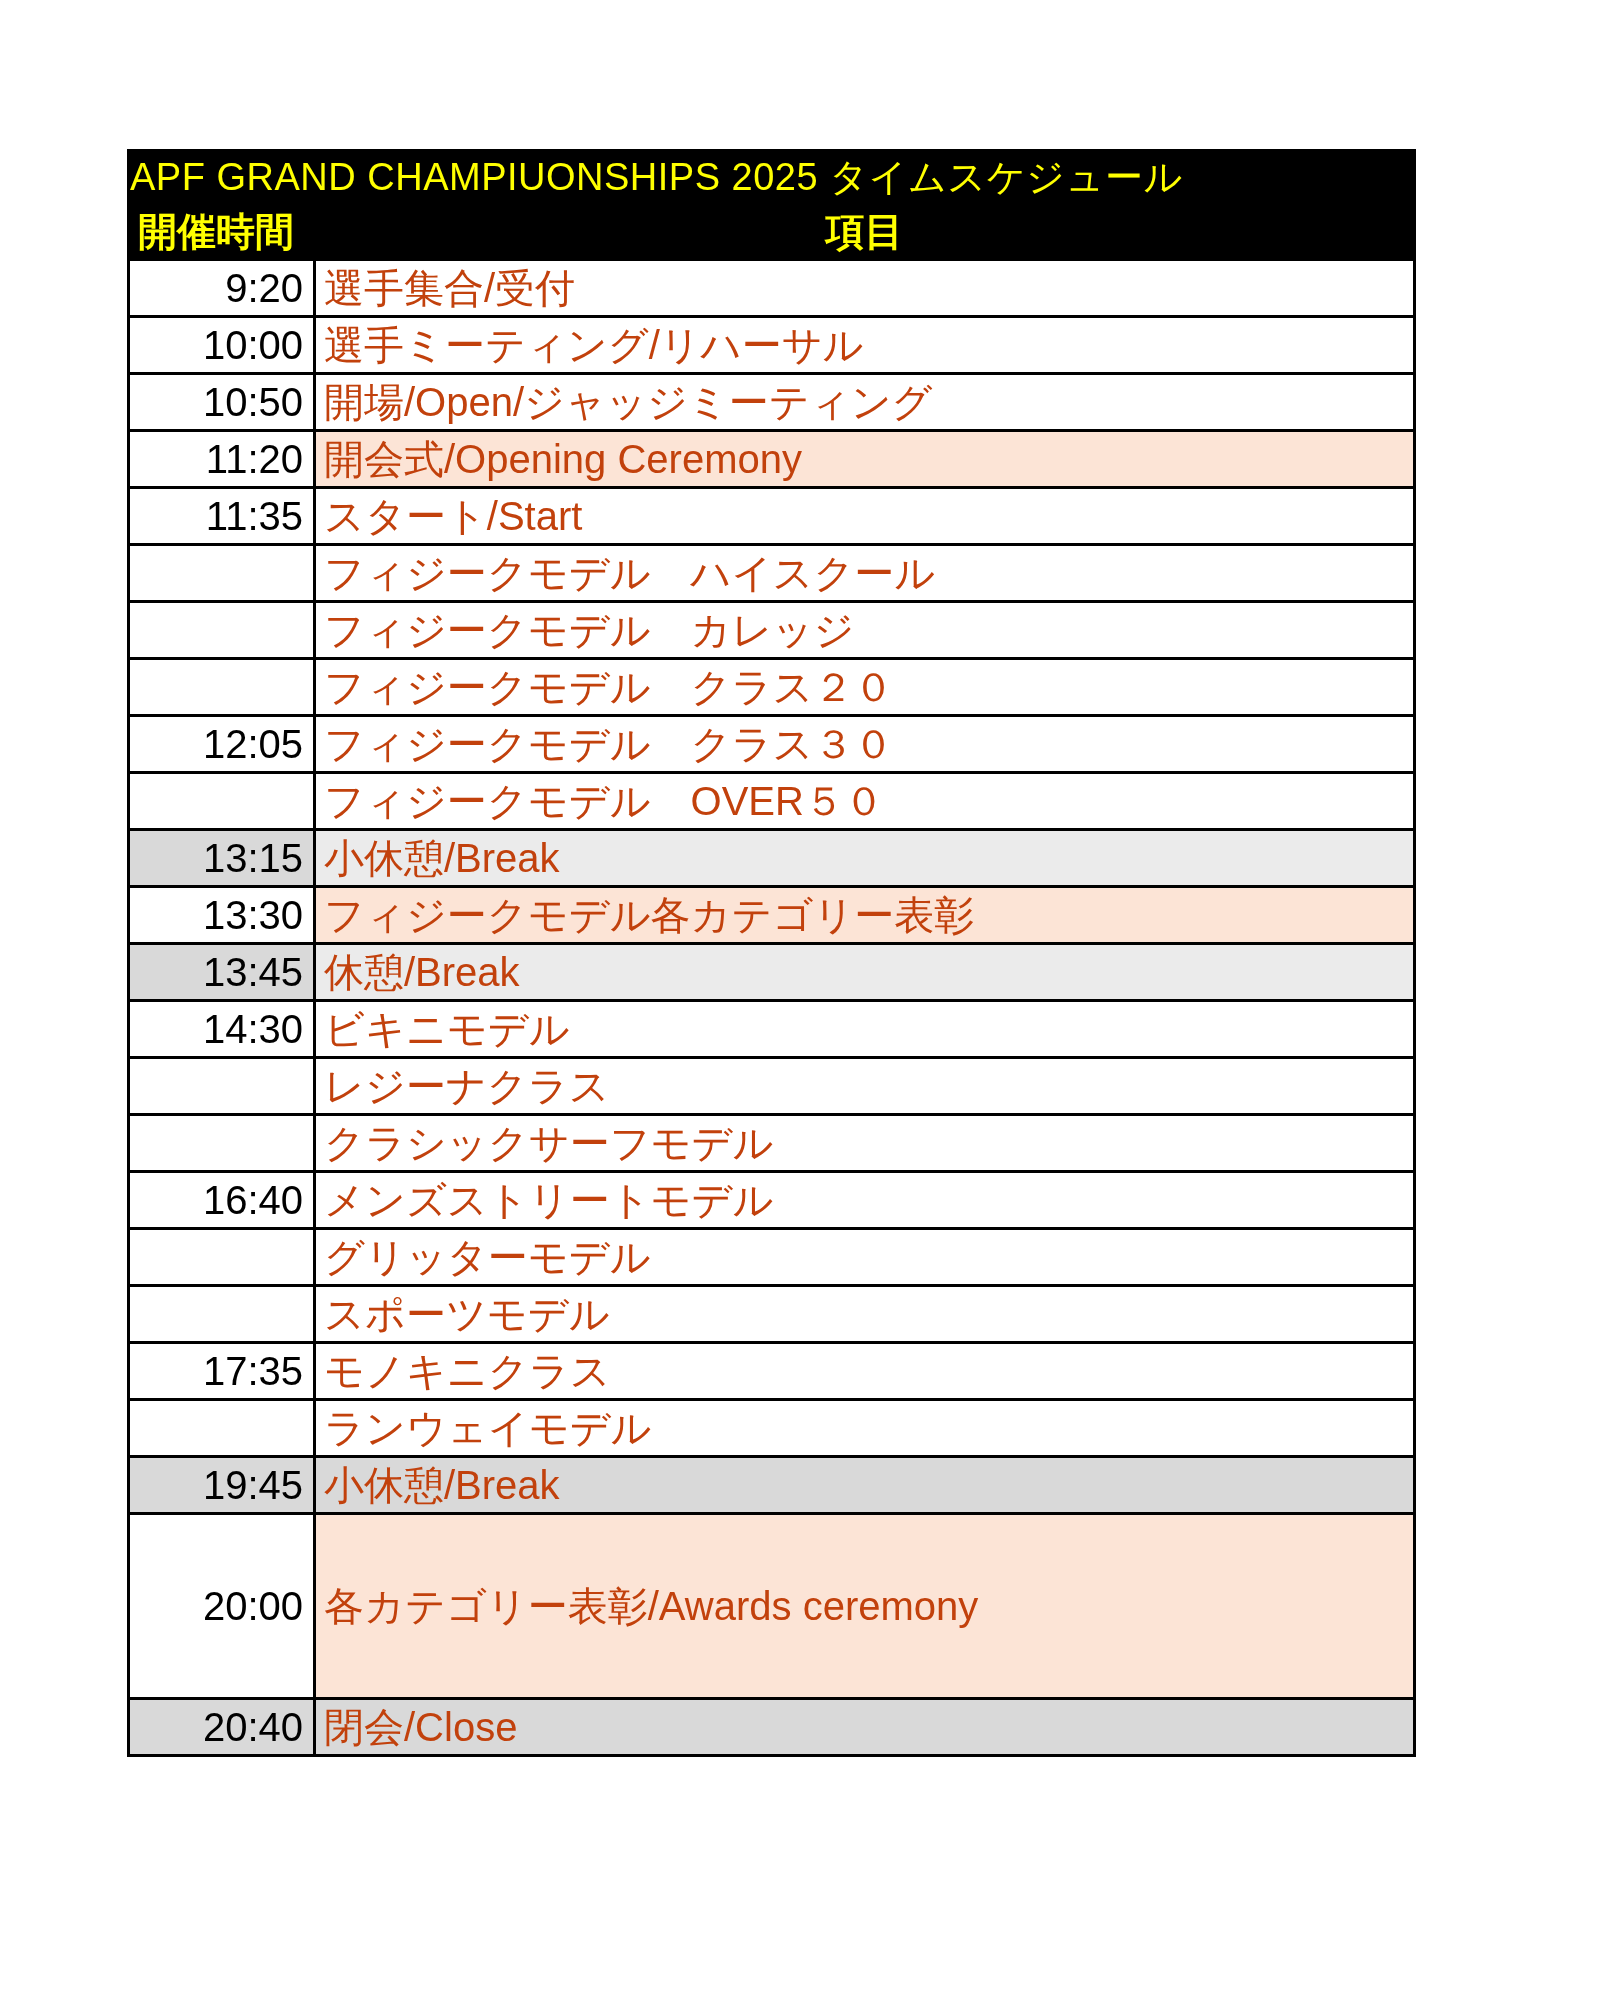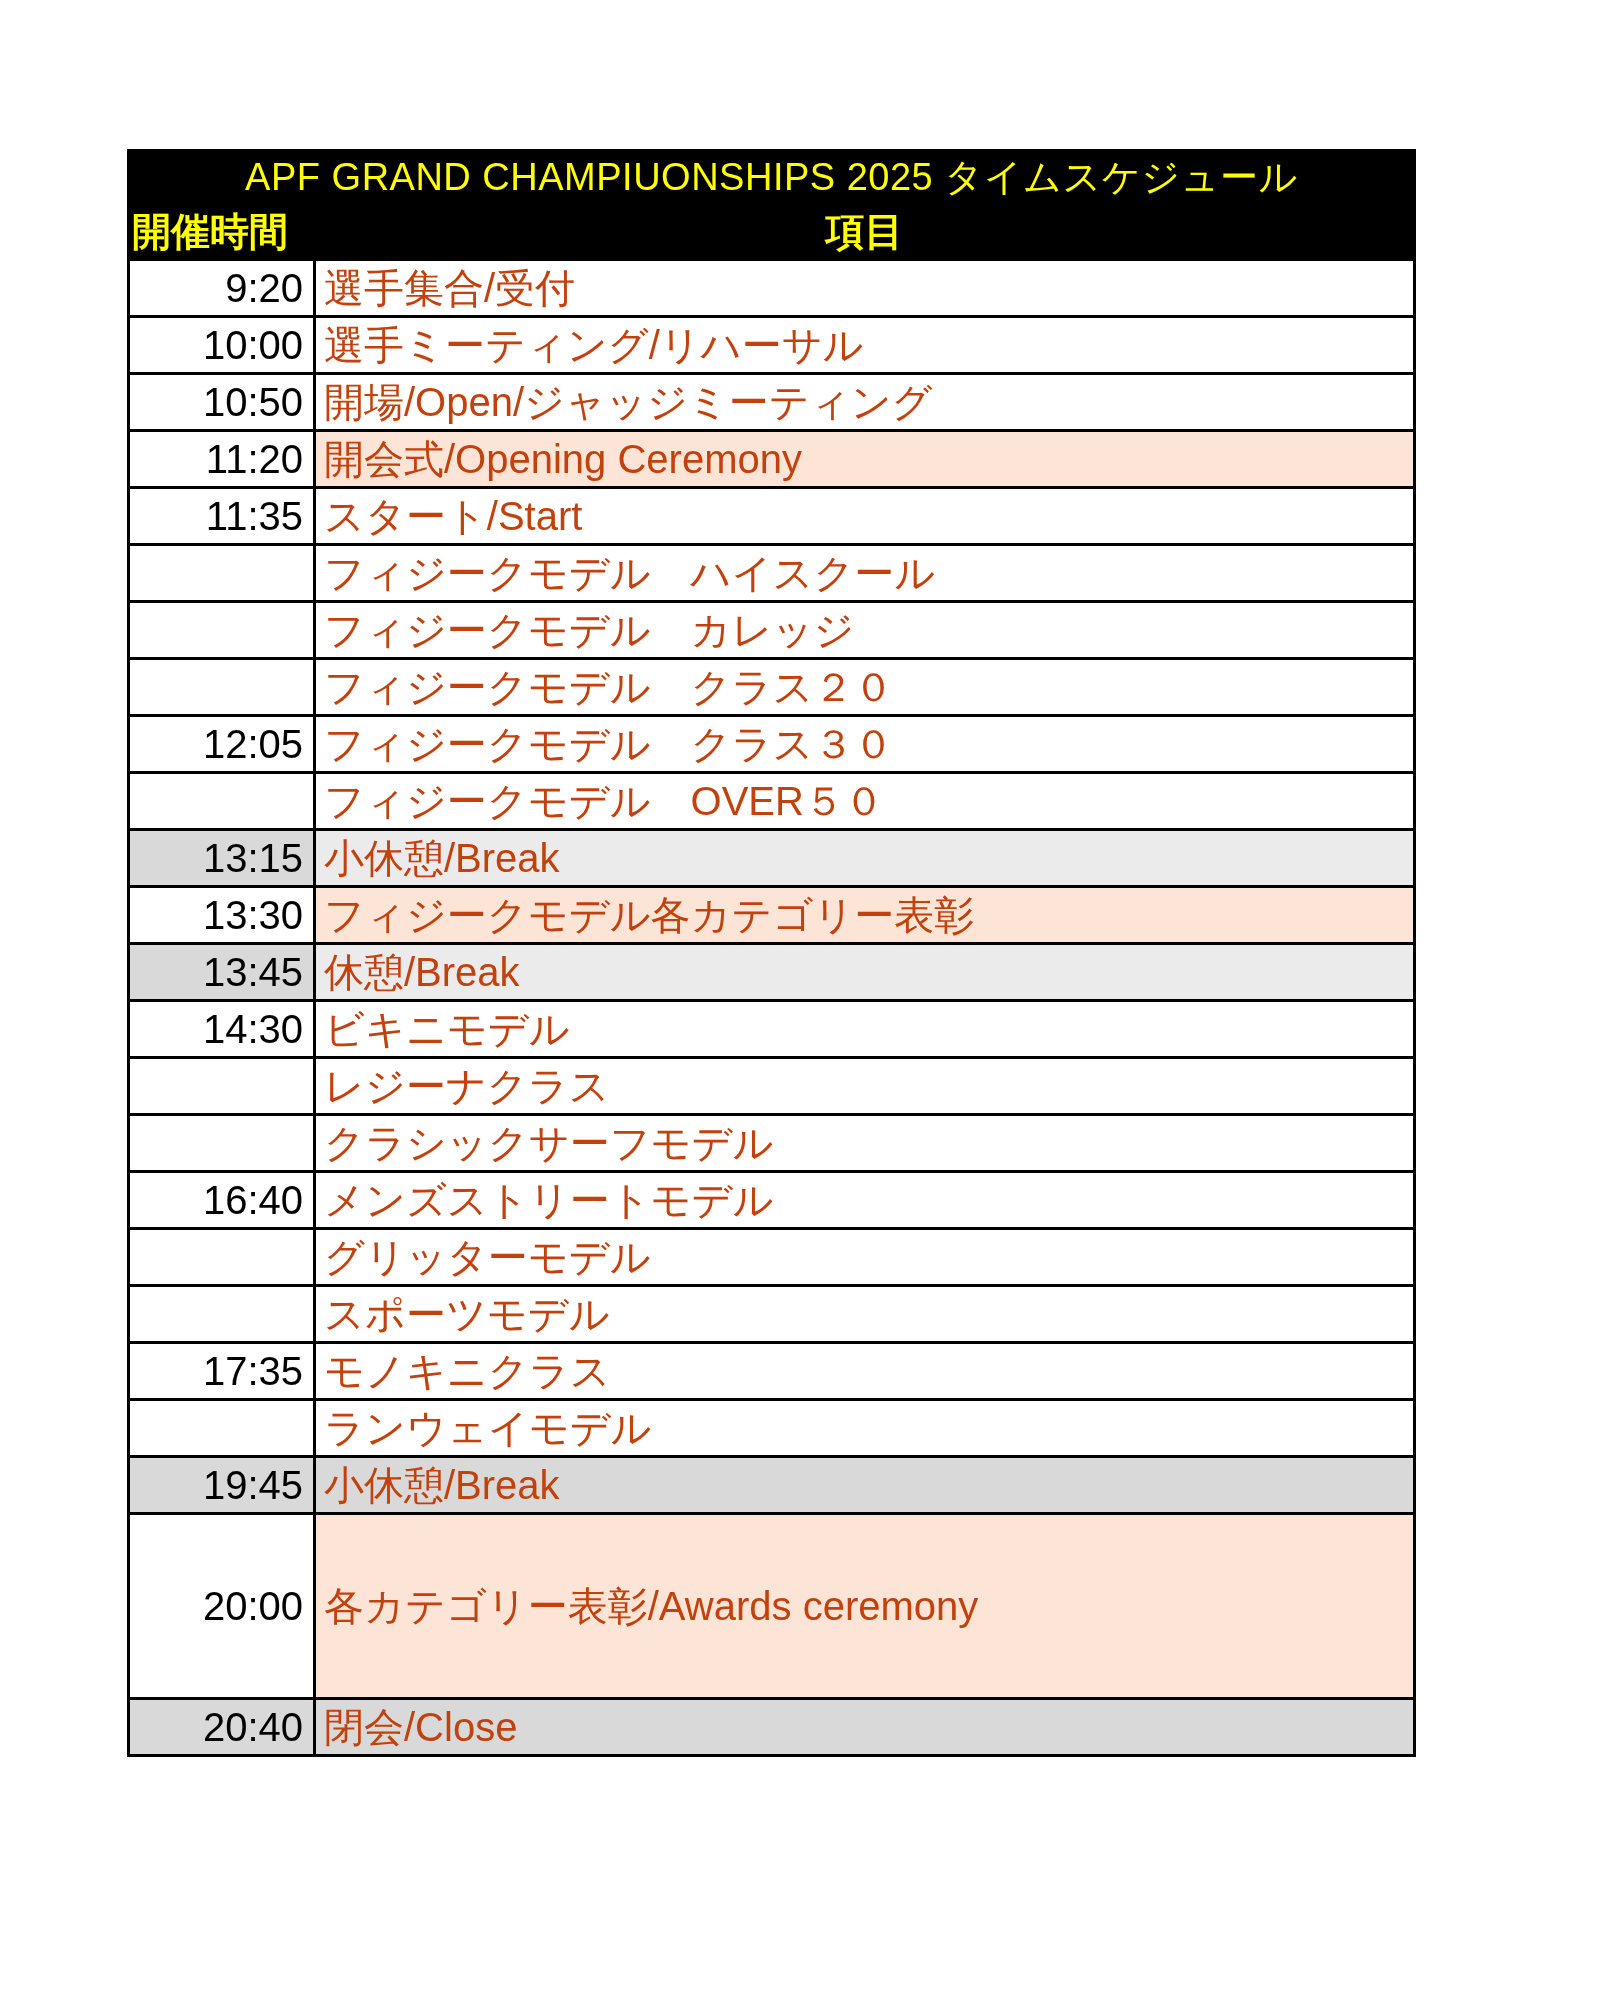--- a/index.html
+++ b/index.html
@@ -31,35 +31,35 @@
     line-height: 1.05;
     overflow: hidden;
     white-space: nowrap;
   }
 
   
   tr.title-row td {
     height: 51px;
     background: var(--black, #000);
     color: var(--yellow, #ff0);
-    text-align: center;
+    text-align: left;
     font-size: 38px;
     font-weight: normal;
     letter-spacing: 0.5px;
   }
 
   
   tr.header-row th {
     height: 52px;
     background: var(--black, #000);
     color: var(--yellow, #ff0);
     font-size: 39px;
     font-weight: bold;
   }
-  tr.header-row th.h-time { text-align: left; padding-left: 2px; }
+  tr.header-row th.h-time { text-align: left; padding-left: 8px; }
   tr.header-row th.h-item { text-align: center; }
 
   
   tr.data-row { height: 57px; }
   tr.data-row.tall { height: 185px; }
 
   tr.data-row td.cell-time {
     text-align: right;
     padding-right: 10px;
     font-size: 40px;

